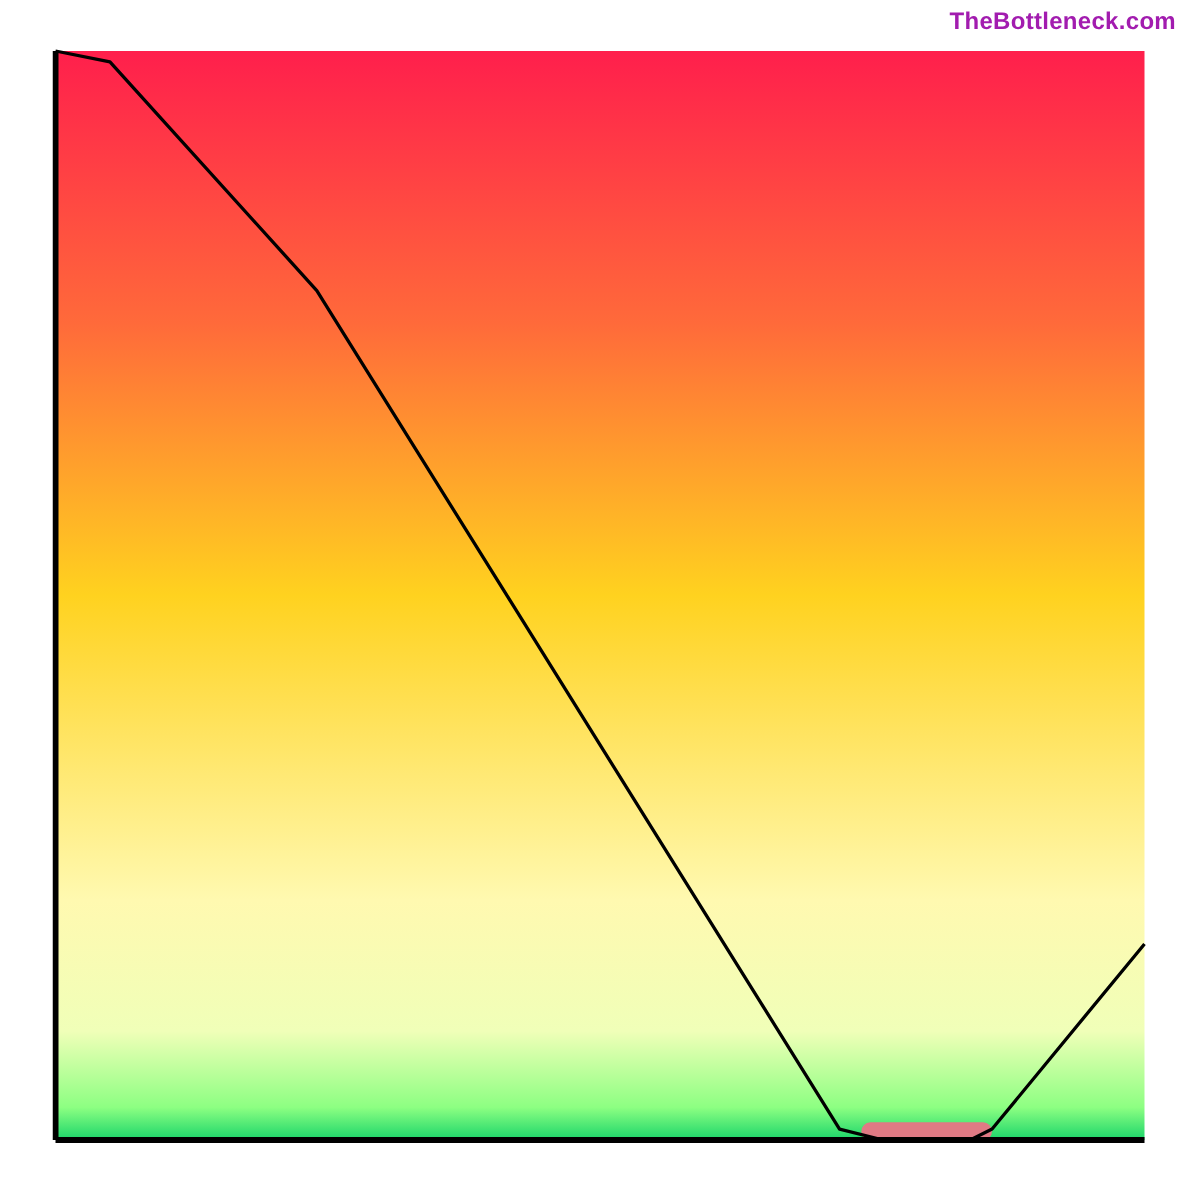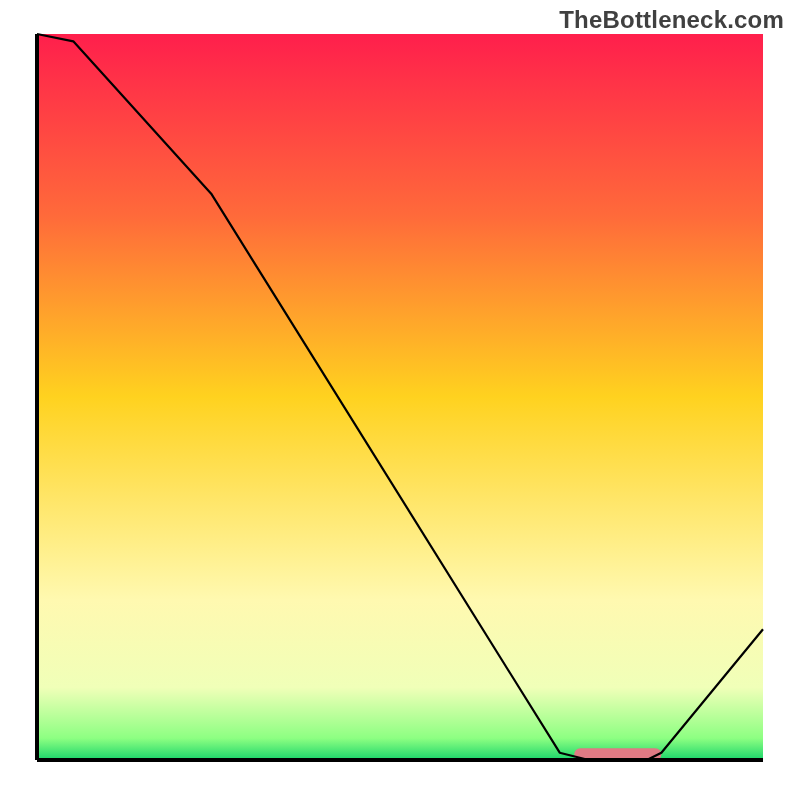--- a/index.html
+++ b/index.html
@@ -13,23 +13,23 @@
   }
   .container {
     position: relative;
     width: 800px;
     height: 800px;
   }
   .watermark {
     position: absolute;
     top: 6px;
     right: 16px;
-    font-size: 24px;
+    font-size: 16px;
     font-weight: 600;
-    color: #404040;
+    color: #a21caf;
     letter-spacing: 0.2px;
   }
   .plot {
     position: absolute;
     left: 35px;
     top: 32px;
     width: 730px;
     height: 730px;
   }
   .plot svg {

